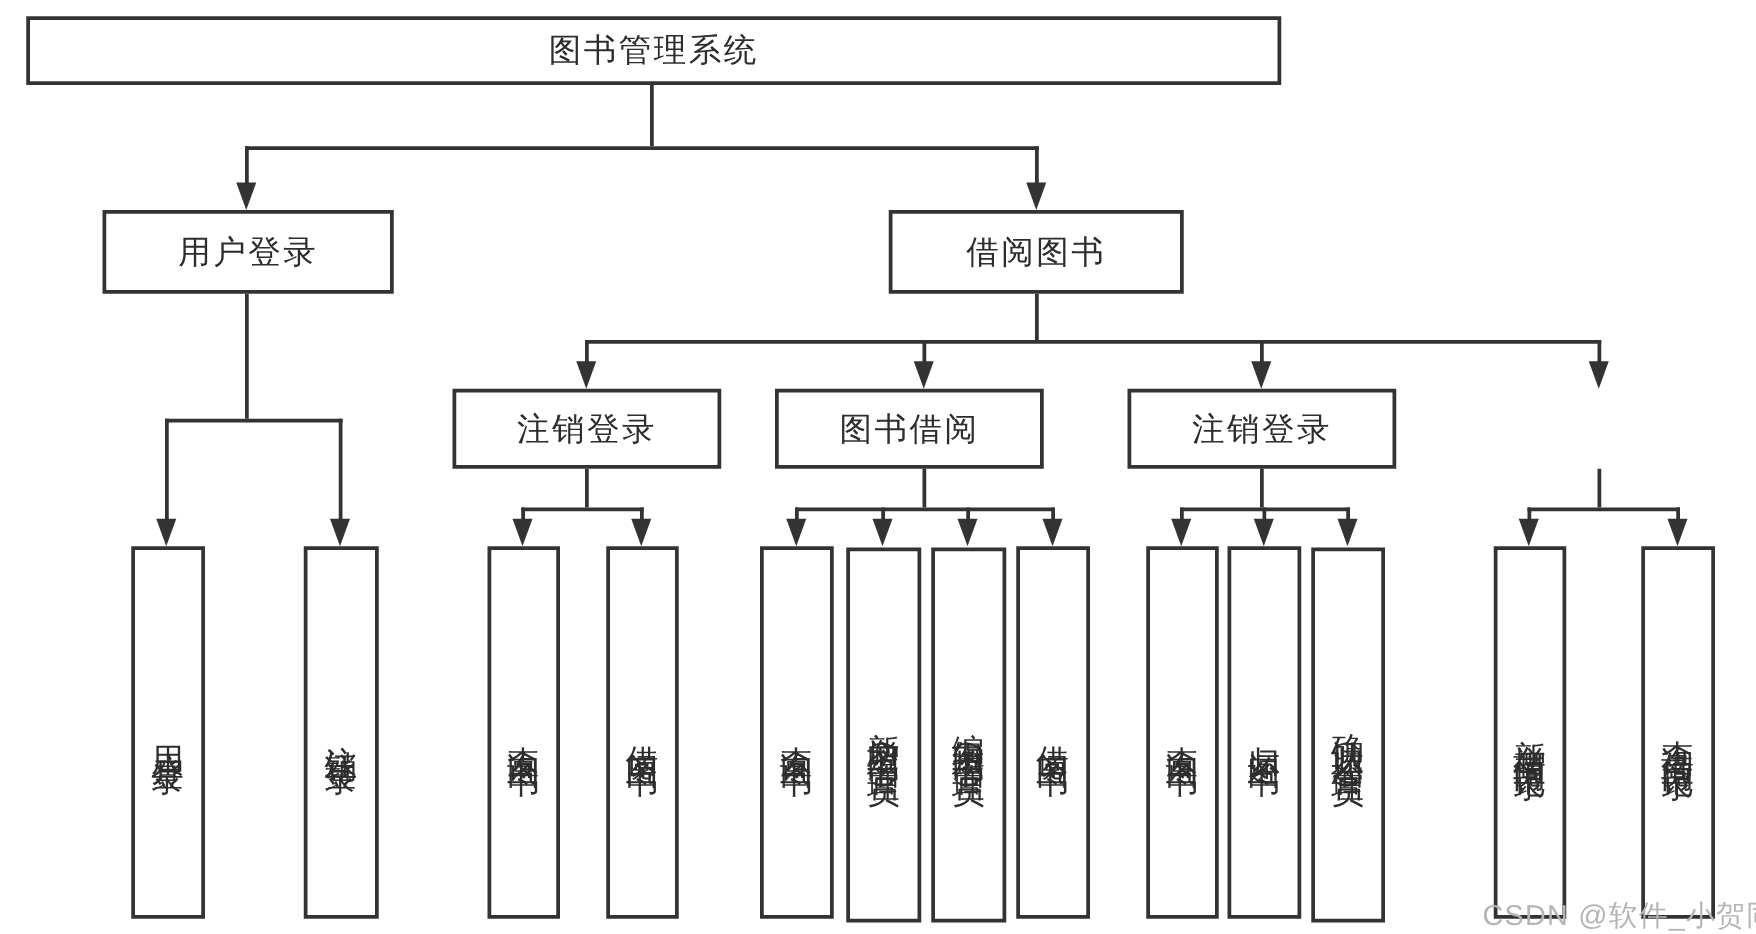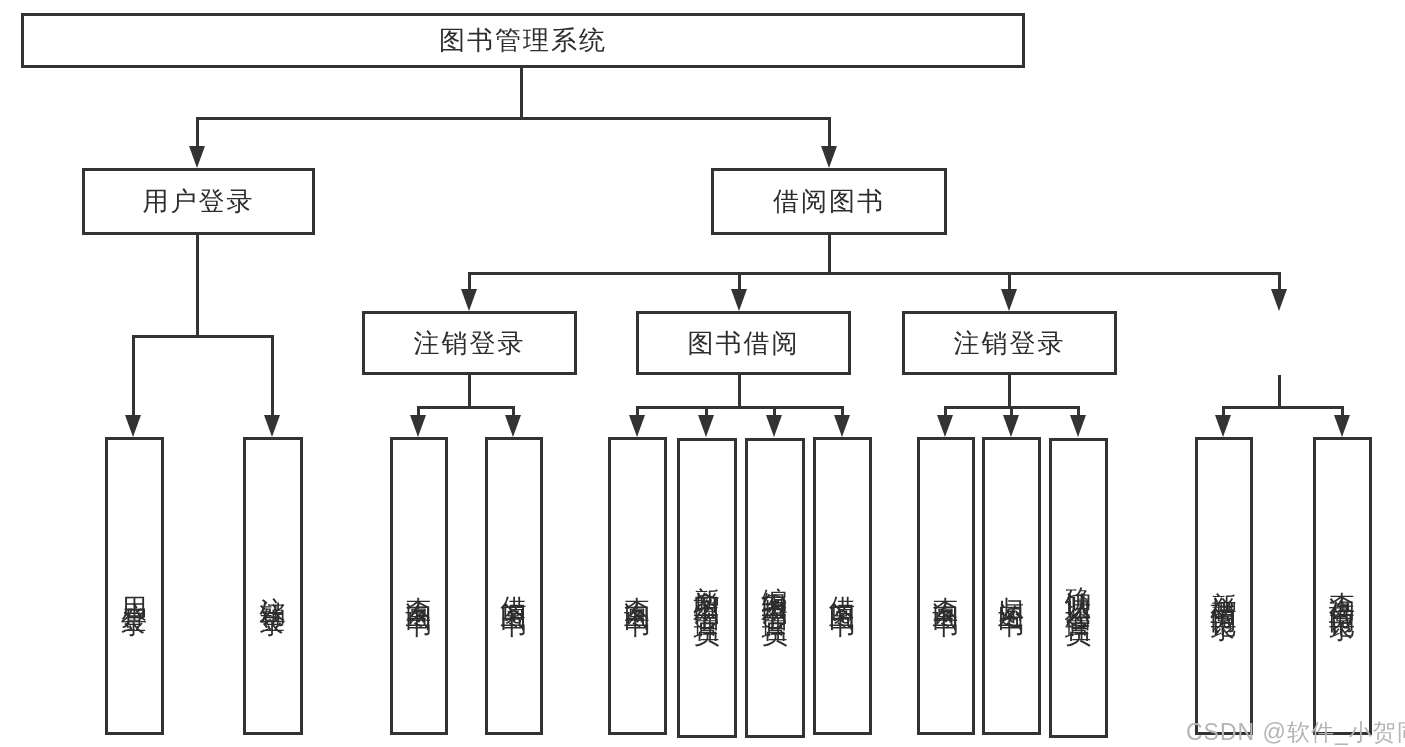--- a/index.html
+++ b/index.html
@@ -62,21 +62,21 @@
   <div class="box" style="left:82px;top:168px;width:233px;height:67px;">
     <span>用户登录</span>
   </div>
   <div class="box" style="left:711px;top:168px;width:236px;height:67px;">
     <span>借阅图书</span>
   </div>
 
   <div class="box" style="left:362px;top:311px;width:215px;height:64px;">
     <span>注销登录</span>
   </div>
-  <div class="box" style="left:636px;top:311px;width:215px;height:64px;text-align:center;">
+  <div class="box" style="left:620px;top:311px;width:215px;height:64px;text-align:center;">
     <span>图书借阅</span>
   </div>
   <div class="box" style="left:902px;top:311px;width:215px;height:64px;">
     <span>注销登录</span>
   </div>
 
   <div class="box vbox" style="left:105px;top:437px;width:59px;height:298px;">
     <span>用户登录</span>
   </div>
   <div class="box vbox" style="left:243px;top:437px;width:60px;height:298px;">

